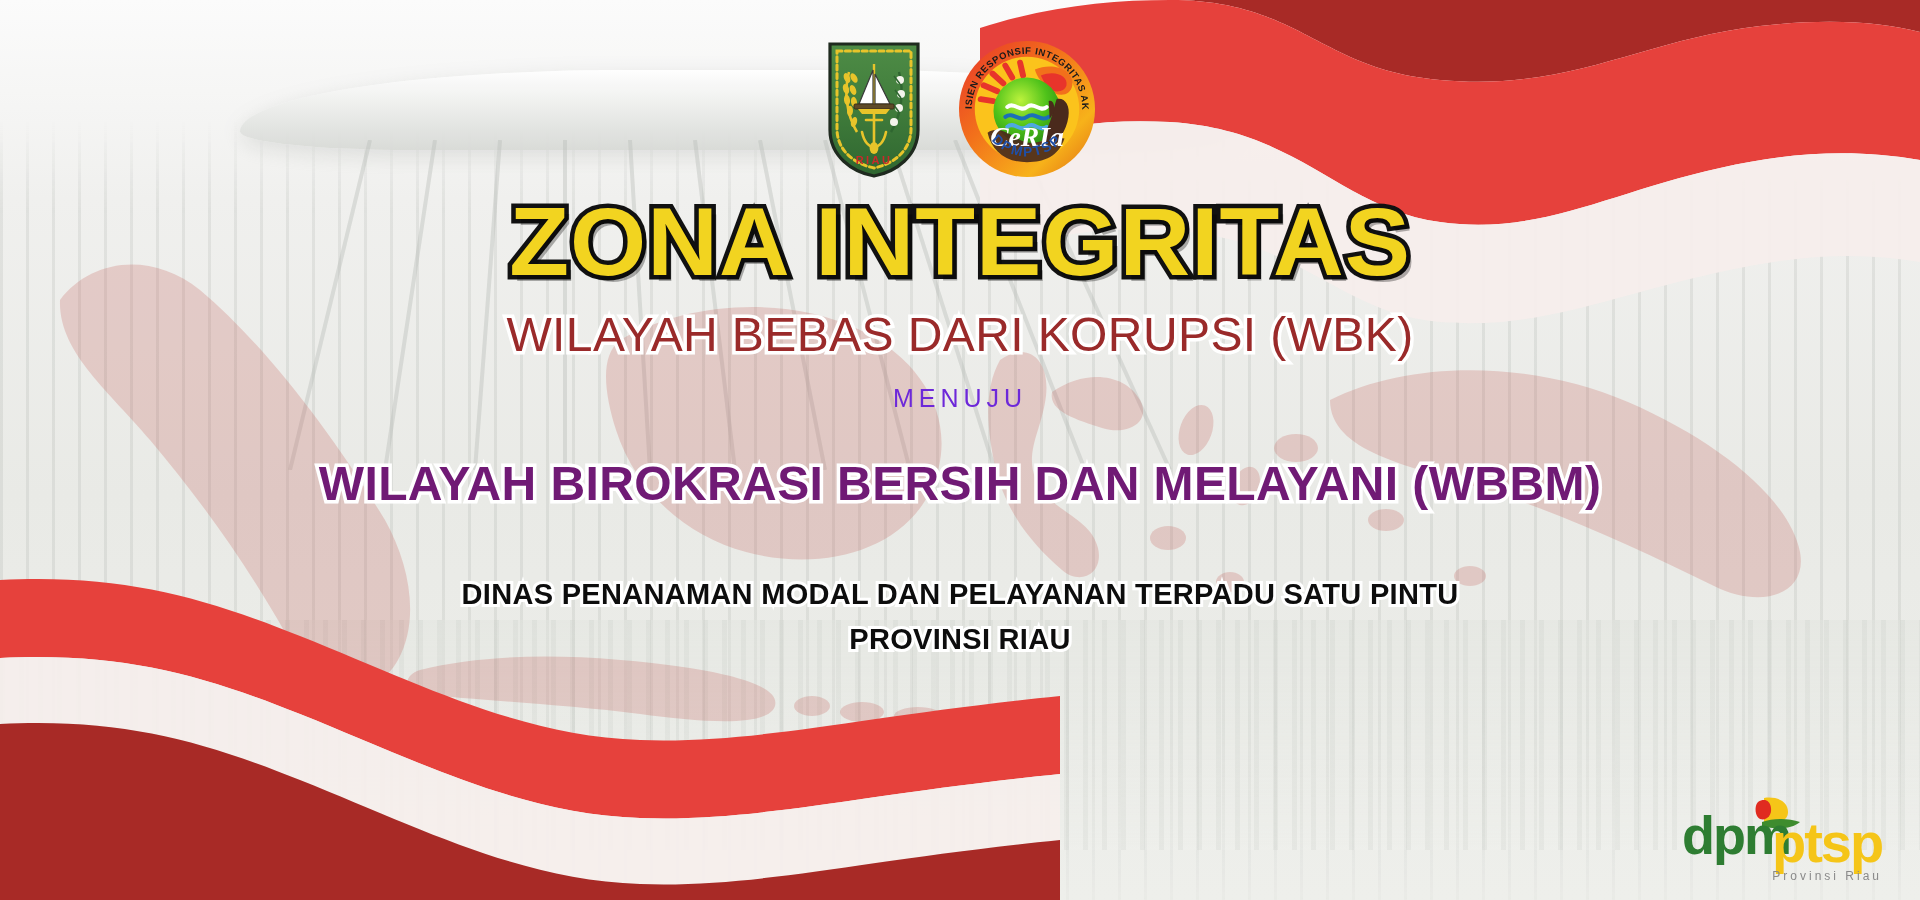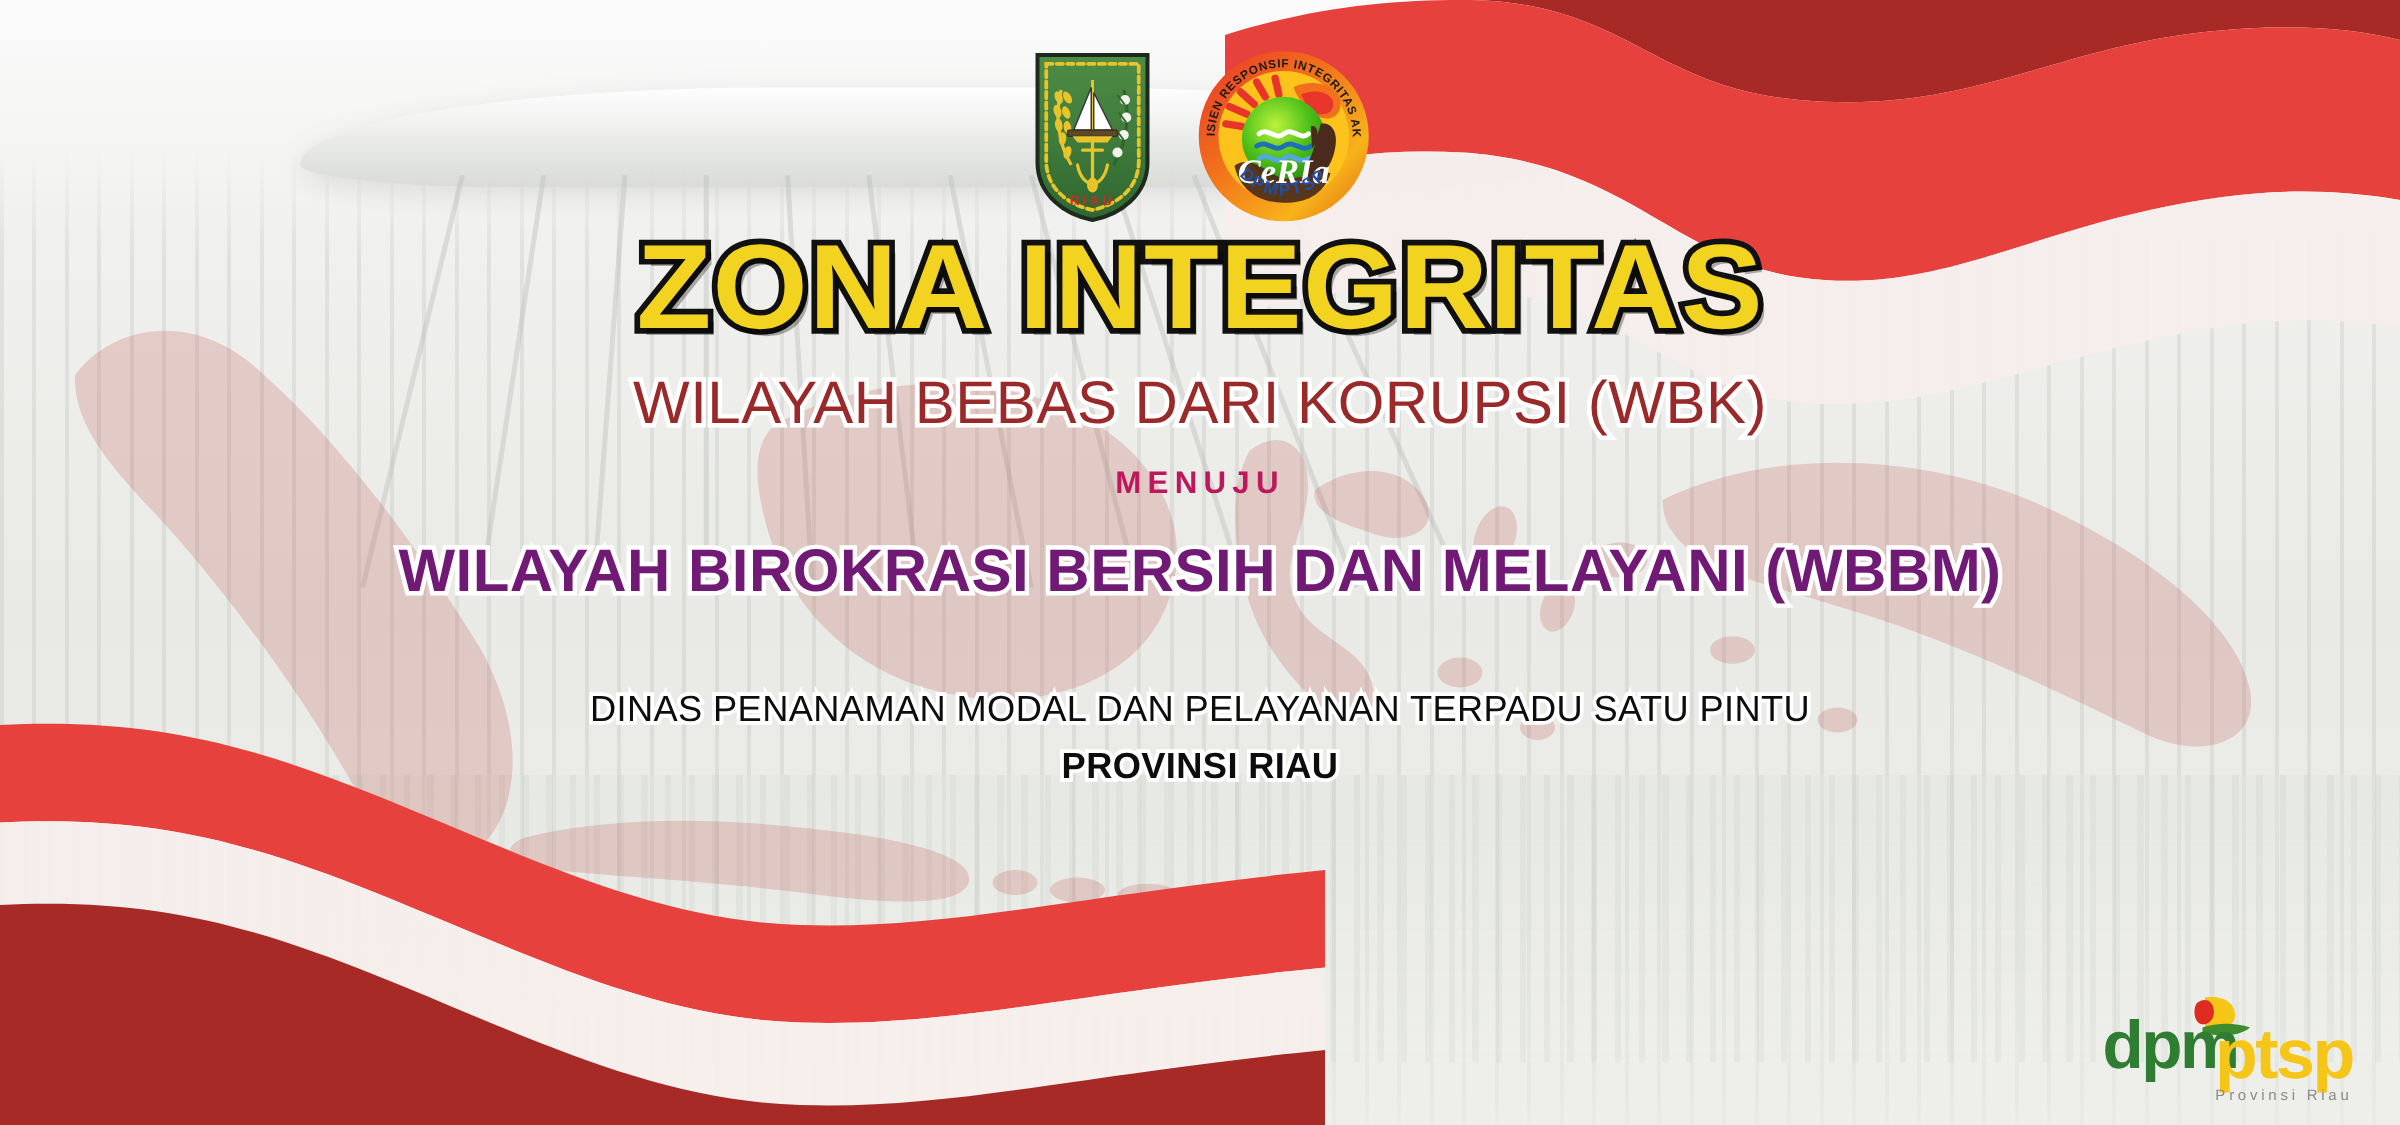--- a/index.html
+++ b/index.html
@@ -69,21 +69,21 @@
   
   .logo-row{
     position:absolute; left:0; right:0; top:38px;
     display:flex; justify-content:center; align-items:flex-start; gap:34px;
   }
   .logo-riau{ width:100px; height:142px; }
   .logo-ceria{ width:138px; height:138px; margin-top:2px; }
 
   
   .content{
-    position:absolute; left:0; right:0; top:180px;
+    position:absolute; left:0; right:0; top:192px;
     display:flex; flex-direction:column; align-items:center;
     text-align:right;
   }
 
   .t-zona{
     font-size:96px; font-weight:900; letter-spacing:1px; line-height:1.04;
     color:#F2D420;
     -webkit-text-stroke:9px #111111;
     paint-order:stroke fill;
     text-shadow:5px 6px 0 rgba(0,0,0,.30);
@@ -93,41 +93,41 @@
 
   .t-wbk{
     font-size:48px; font-weight:400; letter-spacing:.4px; line-height:1.12;
     color:#9A2A2A;
     -webkit-text-stroke:7px #ffffff;
     paint-order:stroke fill;
     margin-bottom:22px;
   }
 
   .t-menuju{
-    font-size:25px; font-weight:700; letter-spacing:5px;
-    color:#be185d;
-    margin-bottom:30px;
+    font-size:25px; font-weight:400; letter-spacing:5px;
+    color:#6d28d9;
+    margin-bottom:44px;
   }
 
   .t-wbbm{
     font-size:48px; font-weight:900; letter-spacing:.4px; line-height:1.12;
     color:#701a75;
     -webkit-text-stroke:7px #ffffff;
     paint-order:stroke fill;
     margin-bottom:62px;
   }
 
   .t-ling{
     font-size:29px; font-weight:900; letter-spacing:.3px; line-height:1.55;
     color:#0d0d0d;
     -webkit-text-stroke:6px #ffffff;
     paint-order:stroke fill;
   }
   .t-dinas{
-    font-size:29px; font-weight:400; letter-spacing:.3px; line-height:1.55;
+    font-size:29px; font-weight:700; letter-spacing:.3px; line-height:1.55;
     color:#0d0d0d;
     -webkit-text-stroke:6px #ffffff;
     paint-order:stroke fill;
   }
   .t-prov{
     font-size:29px; font-weight:900; letter-spacing:.3px; line-height:1.55;
     color:#0d0d0d;
     -webkit-text-stroke:6px #ffffff;
     paint-order:stroke fill;
   }

